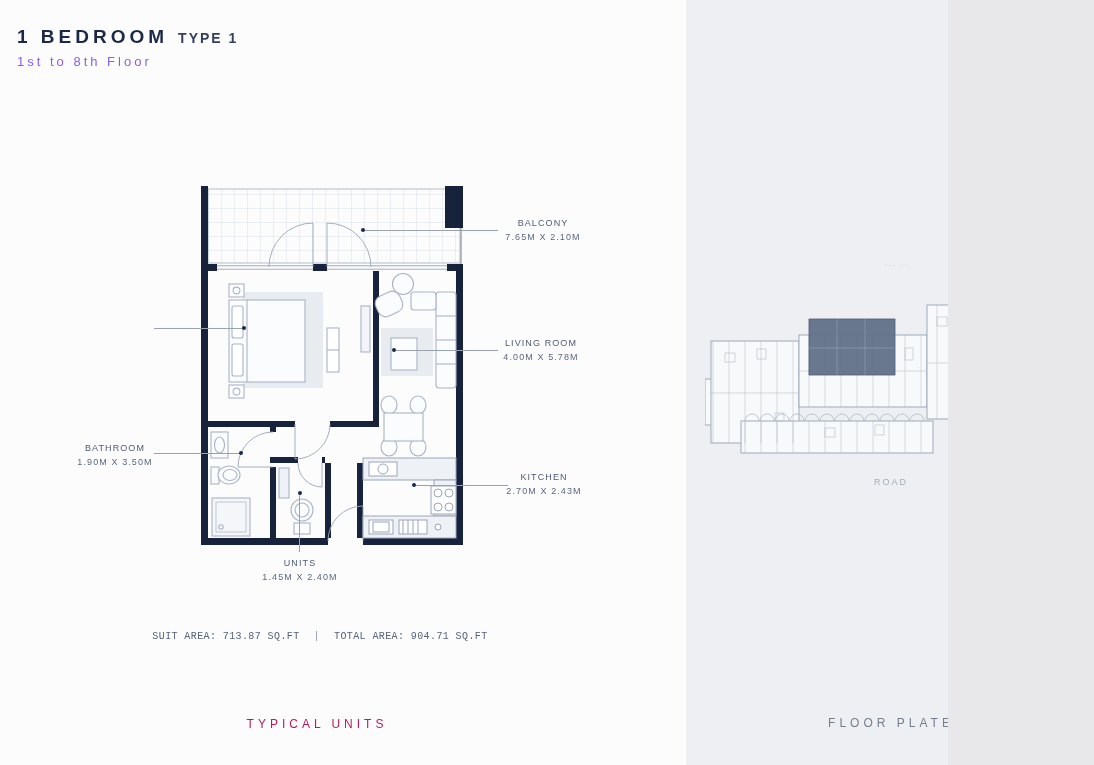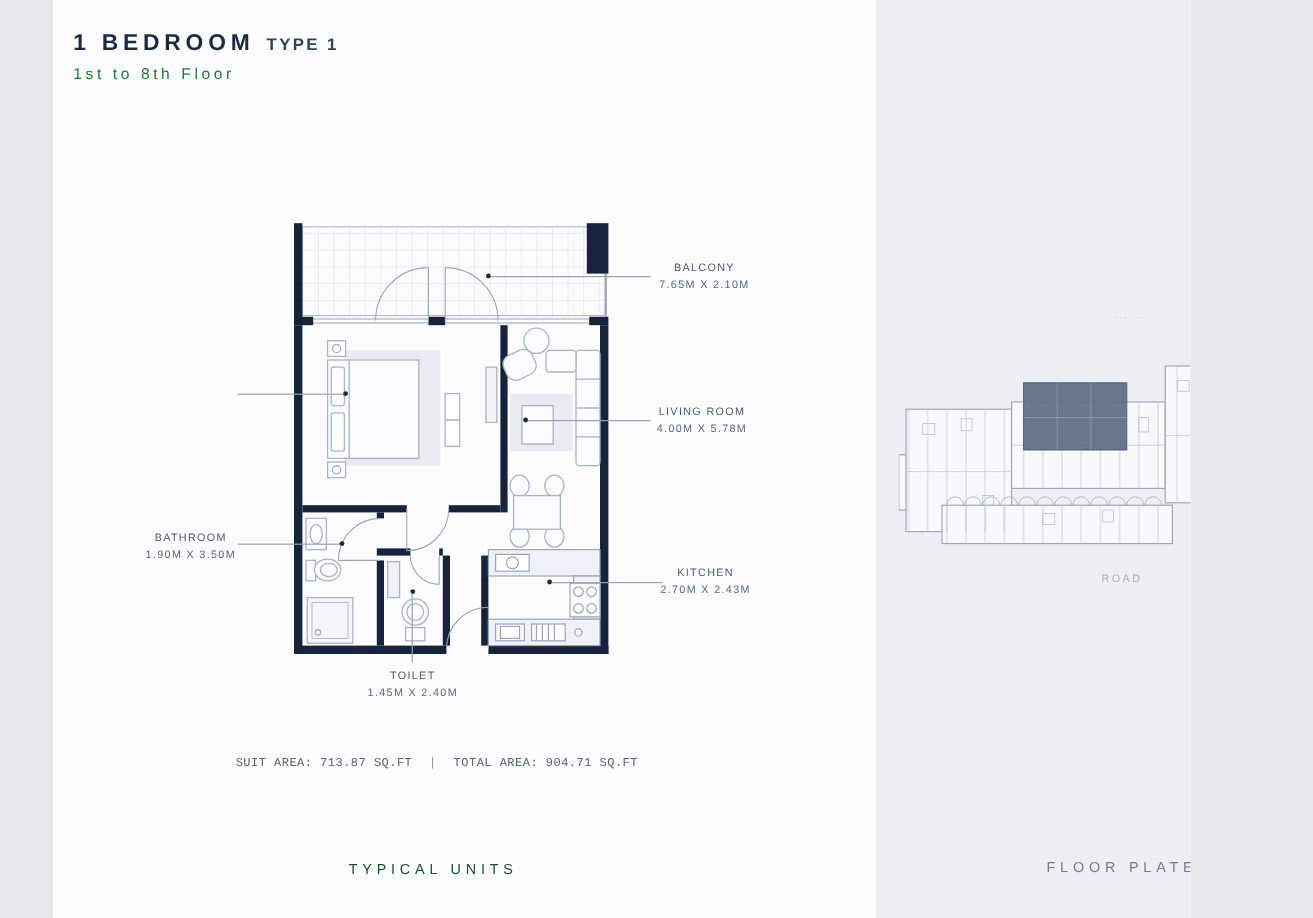--- a/index.html
+++ b/index.html
@@ -1,33 +1,33 @@
 <!DOCTYPE html>
 <html><head>
 <meta charset="utf-8">
 <style>
   html,body{margin:0;padding:0;background:#e8e8ea;}
   #screen{position:relative;width:948px;height:765px;background:#fcfcfd;overflow:hidden;
-          font-family:"Liberation Sans","DejaVu Sans",sans-serif;margin-left:44px;}
+          font-family:"Liberation Sans","DejaVu Sans",sans-serif;}
   
   .title-row{position:absolute;left:17px;top:26px;display:flex;align-items:baseline;gap:10px;}
   .title-main{font-size:19px;font-weight:bold;letter-spacing:4px;color:#1b2946;}
   .title-type{font-size:14px;font-weight:600;letter-spacing:2px;color:#33415f;}
-  .title-sub{position:absolute;left:17px;top:54px;font-size:13px;letter-spacing:3px;color:#15803d;}
+  .title-sub{position:absolute;left:17px;top:54px;font-size:13px;letter-spacing:3px;color:#8b5cf6;}
   
   .lbl{position:absolute;width:120px;text-align:center;font-size:9px;letter-spacing:1.1px;}
   .lbl .nm{color:#4d5a72;line-height:14px;}
   .lbl .dm{color:#5a6780;line-height:15px;}
   .leader-h{position:absolute;height:1px;background:#9aa2af;}
   .leader-v{position:absolute;width:1px;background:#9aa2af;}
   .dot{position:absolute;width:4px;height:4px;border-radius:50%;background:#1c2a4a;}
   .area-line{position:absolute;left:140px;top:631px;width:360px;text-align:center;
              font-size:10px;letter-spacing:.4px;color:#55627b;font-family:Liberation Mono, monospace;}
   .area-line .sep{padding:0 14px;color:#8d96a4;}
-  .section-label{position:absolute;font-size:12px;letter-spacing:4px;color:#14532d;text-align:center;}
+  .section-label{position:absolute;font-size:12px;letter-spacing:4px;color:#be185d;text-align:center;}
   
   .panel{position:absolute;left:686px;top:0;width:408px;height:765px;background:#edeff2;}
   .ticks{position:absolute;left:868px;top:262px;width:60px;text-align:center;font-size:5px;
          letter-spacing:2px;color:#b7bec9;}
   .road{position:absolute;left:841px;top:477px;width:100px;text-align:center;font-size:9px;
         letter-spacing:2px;color:#a7aeb9;}
   .floorplate-label{left:761px;top:716px;width:260px;color:#747e8d;}
   svg{position:absolute;}
 </style>
 </head>
@@ -198,21 +198,21 @@
   <div class="dot" style="left:392px;top:348px;"></div>
 
   <div class="lbl" style="left:484px;top:470px;">
     <div class="nm">KITCHEN</div>
     <div class="dm">2.70M X 2.43M</div>
   </div>
   <div class="leader-h" style="left:416px;top:485px;width:92px;"></div>
   <div class="dot" style="left:412px;top:483px;"></div>
 
   <div class="lbl" style="left:240px;top:556px;">
-    <div class="nm">TOILET</div>
+    <div class="nm">UNITS</div>
     <div class="dm">1.45M X 2.40M</div>
   </div>
   <div class="leader-v" style="left:299px;top:495px;height:57px;"></div>
   <div class="dot" style="left:298px;top:491px;"></div>
 
   <div class="area-line">
     <span>SUIT AREA: 713.87 SQ.FT</span><span class="sep">|</span><span>TOTAL AREA: 904.71 SQ.FT</span>
   </div>
 
   <div class="section-label" style="left:187px;top:717px;width:260px;">TYPICAL UNITS</div>

